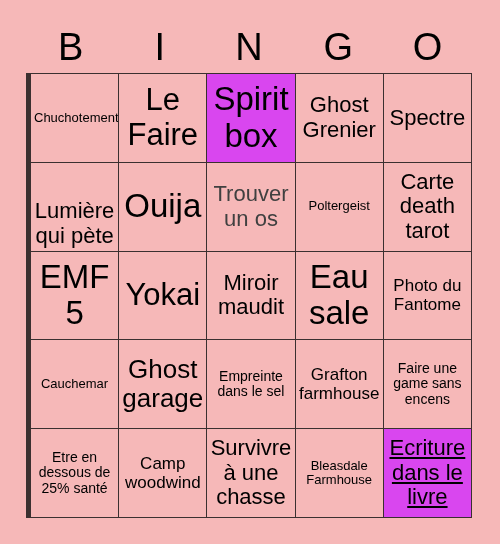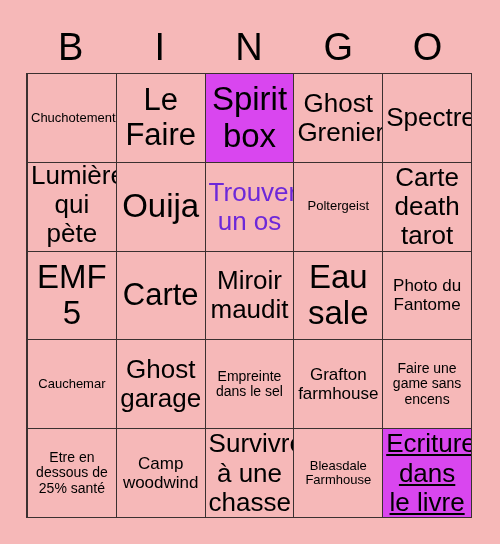--- a/index.html
+++ b/index.html
@@ -43,21 +43,21 @@
   #grid {
     position: absolute;
     left: 26px;
     top: 73px;
     width: 446px;
     height: 445px;
     display: grid;
     grid-template-columns: repeat(5, 1fr);
     grid-template-rows: repeat(5, 1fr);
     border-top: 1px solid #5d4a4a;
-    border-left: 2px solid #14532d;
+    border-left: 5px solid #14532d;
     box-sizing: border-box;
   }
   .cell {
     border-right: 1px solid #3b3030;
     border-bottom: 1px solid #3b3030;
     box-sizing: border-box;
     display: flex;
     align-items: center;
     justify-content: center;
     text-align: center;
@@ -68,21 +68,21 @@
   }
   .cell span {
     display: block;
     width: 100%;
     line-height: 1.12;
   }
   
   .fs-xxl span { font-size: 33px; }
   .fs-xl  span { font-size: 31px; }
   .fs-lg  span { font-size: 26px; }
-  .fs-md  span { font-size: 26px; }
+  .fs-md  span { font-size: 22px; }
   .fs-sm  span { font-size: 17px; }
   .fs-xs  span { font-size: 14px; }
   .fs-xxs span { font-size: 13px; }
 </style>
 </head>
 <body style="background: rgb(246, 184, 184);">
 
 <div id="bingo-card" style="background: rgb(246, 184, 184);">
 
   <div id="header-row">
@@ -110,35 +110,35 @@
     <div class="cell fs-md" style="background: rgb(246, 184, 184); border-right-color: rgb(59, 48, 48); border-bottom-color: rgb(59, 48, 48); color: rgb(0, 0, 0);">
         <span>Spectre</span>
       </div>
 
     <div class="cell fs-md" style="background: rgb(246, 184, 184); border-right-color: rgb(59, 48, 48); border-bottom-color: rgb(59, 48, 48); color: rgb(0, 0, 0); align-items: flex-end;">
         <span>Lumière qui pète</span>
       </div>
     <div class="cell fs-xxl" style="background: rgb(246, 184, 184); border-right-color: rgb(59, 48, 48); border-bottom-color: rgb(59, 48, 48); color: rgb(0, 0, 0);">
         <span>Ouija</span>
       </div>
-    <div class="cell fs-md" style="background: rgb(246, 184, 184); border-right-color: rgb(59, 48, 48); border-bottom-color: rgb(59, 48, 48); color: #6d28d9;">
+    <div class="cell fs-md" style="background: rgb(246, 184, 184); border-right-color: rgb(59, 48, 48); border-bottom-color: rgb(59, 48, 48); color: #404040;">
         <span>Trouver un os</span>
       </div>
     <div class="cell fs-xxs" style="background: rgb(246, 184, 184); border-right-color: rgb(59, 48, 48); border-bottom-color: rgb(59, 48, 48); color: rgb(0, 0, 0);">
         <span>Poltergeist</span>
       </div>
     <div class="cell fs-md" style="background: rgb(246, 184, 184); border-right-color: rgb(59, 48, 48); border-bottom-color: rgb(59, 48, 48); color: rgb(0, 0, 0);">
         <span>Carte death tarot</span>
       </div>
 
     <div class="cell fs-xxl" style="background: rgb(246, 184, 184); border-right-color: rgb(59, 48, 48); border-bottom-color: rgb(59, 48, 48); color: rgb(0, 0, 0);">
         <span>EMF 5</span>
       </div>
     <div class="cell fs-xl" style="background: rgb(246, 184, 184); border-right-color: rgb(59, 48, 48); border-bottom-color: rgb(59, 48, 48); color: rgb(0, 0, 0);">
-        <span>Carte</span>
+        <span>Yokai</span>
       </div>
     <div class="cell fs-md" style="background: rgb(246, 184, 184); border-right-color: rgb(59, 48, 48); border-bottom-color: rgb(59, 48, 48); color: rgb(0, 0, 0);">
         <span>Miroir maudit</span>
       </div>
     <div class="cell fs-xxl" style="background: rgb(246, 184, 184); border-right-color: rgb(59, 48, 48); border-bottom-color: rgb(59, 48, 48); color: rgb(0, 0, 0);">
         <span>Eau sale</span>
       </div>
     <div class="cell fs-sm" style="background: rgb(246, 184, 184); border-right-color: rgb(59, 48, 48); border-bottom-color: rgb(59, 48, 48); color: rgb(0, 0, 0);">
         <span>Photo du Fantome</span>
       </div>

